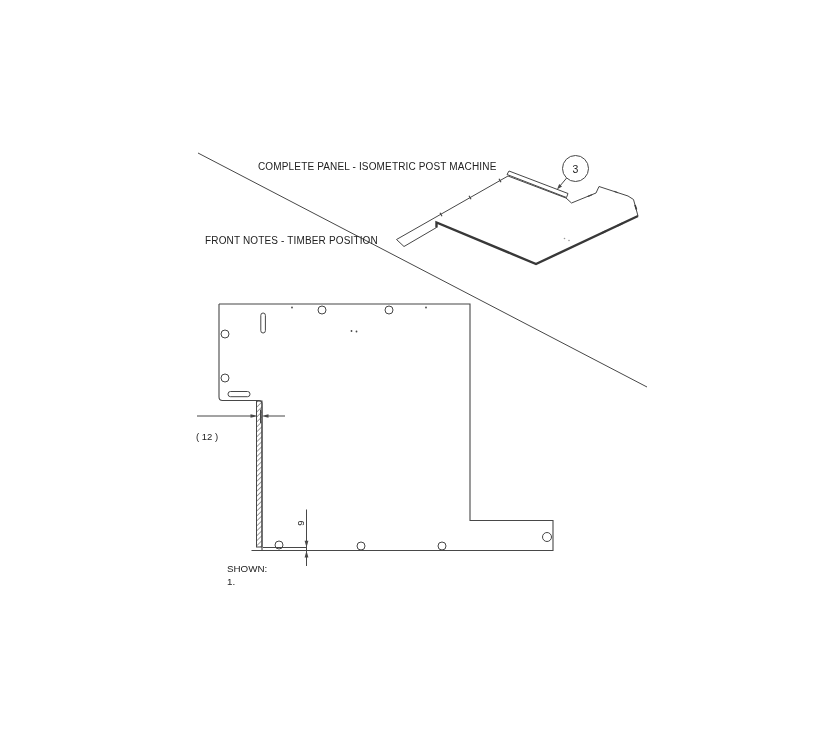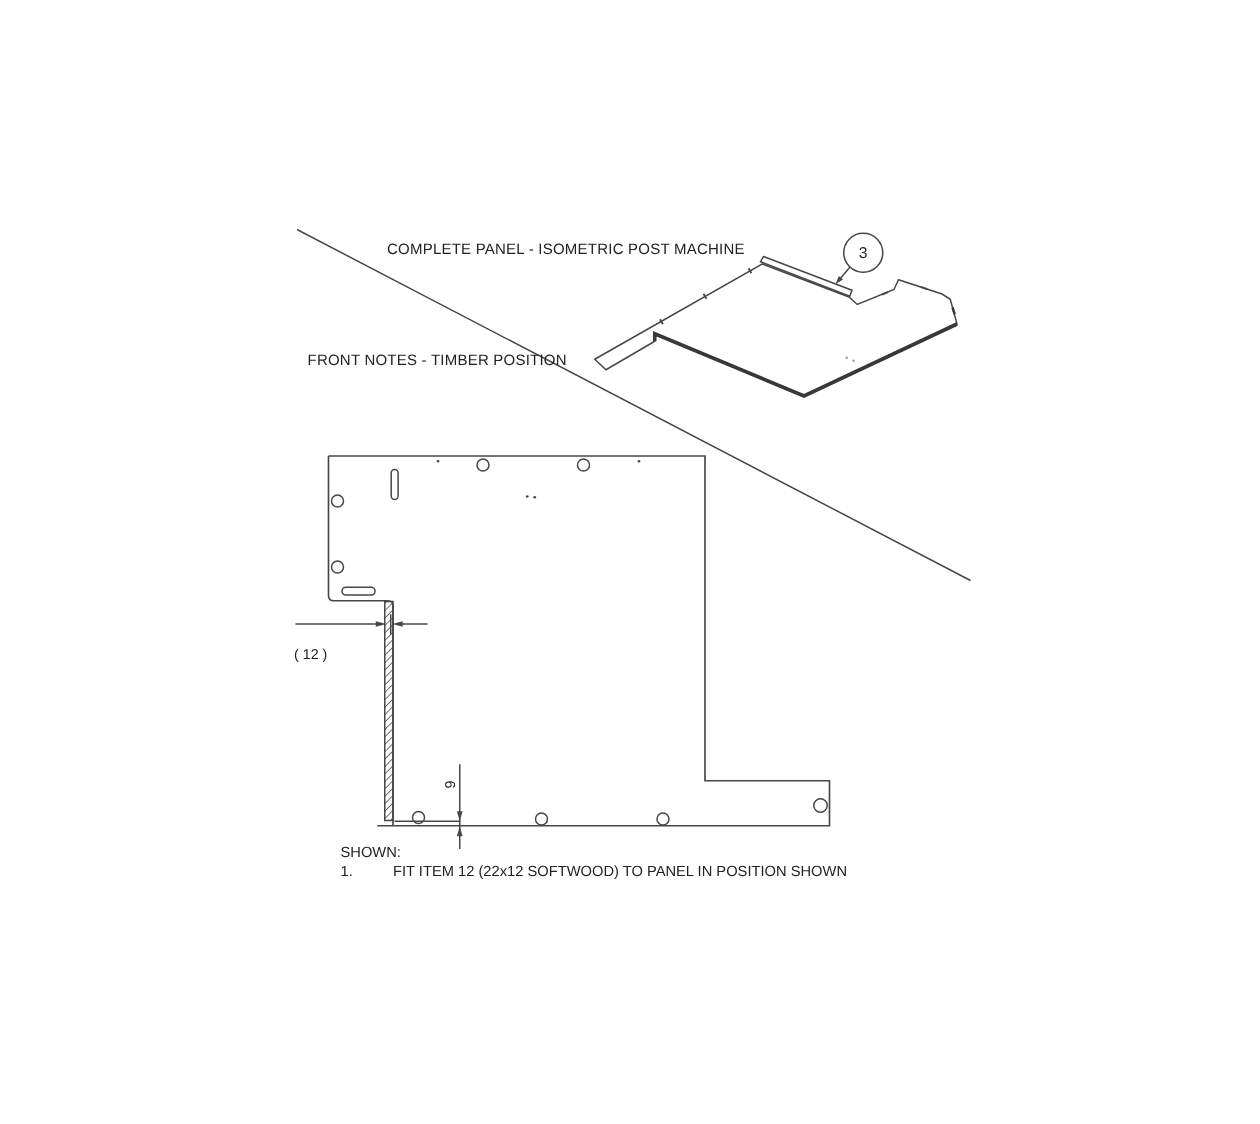--- a/index.html
+++ b/index.html
@@ -136,17 +136,16 @@
   </div>
 
   <div class="label dim dim-12">( 12 )</div>
 
   <div class="label dim dim-9">9</div>
 
   <div class="notes">
     <div>SHOWN:</div>
     <div class="note-row">
       <span class="note-num">1.</span>
-      <span>FIT ITEM 12 (22x12 SOFTWOOD) TO PANEL IN POSITION SHOWN</span>
     </div>
   </div>
 
 </div>
 
 </body></html>

